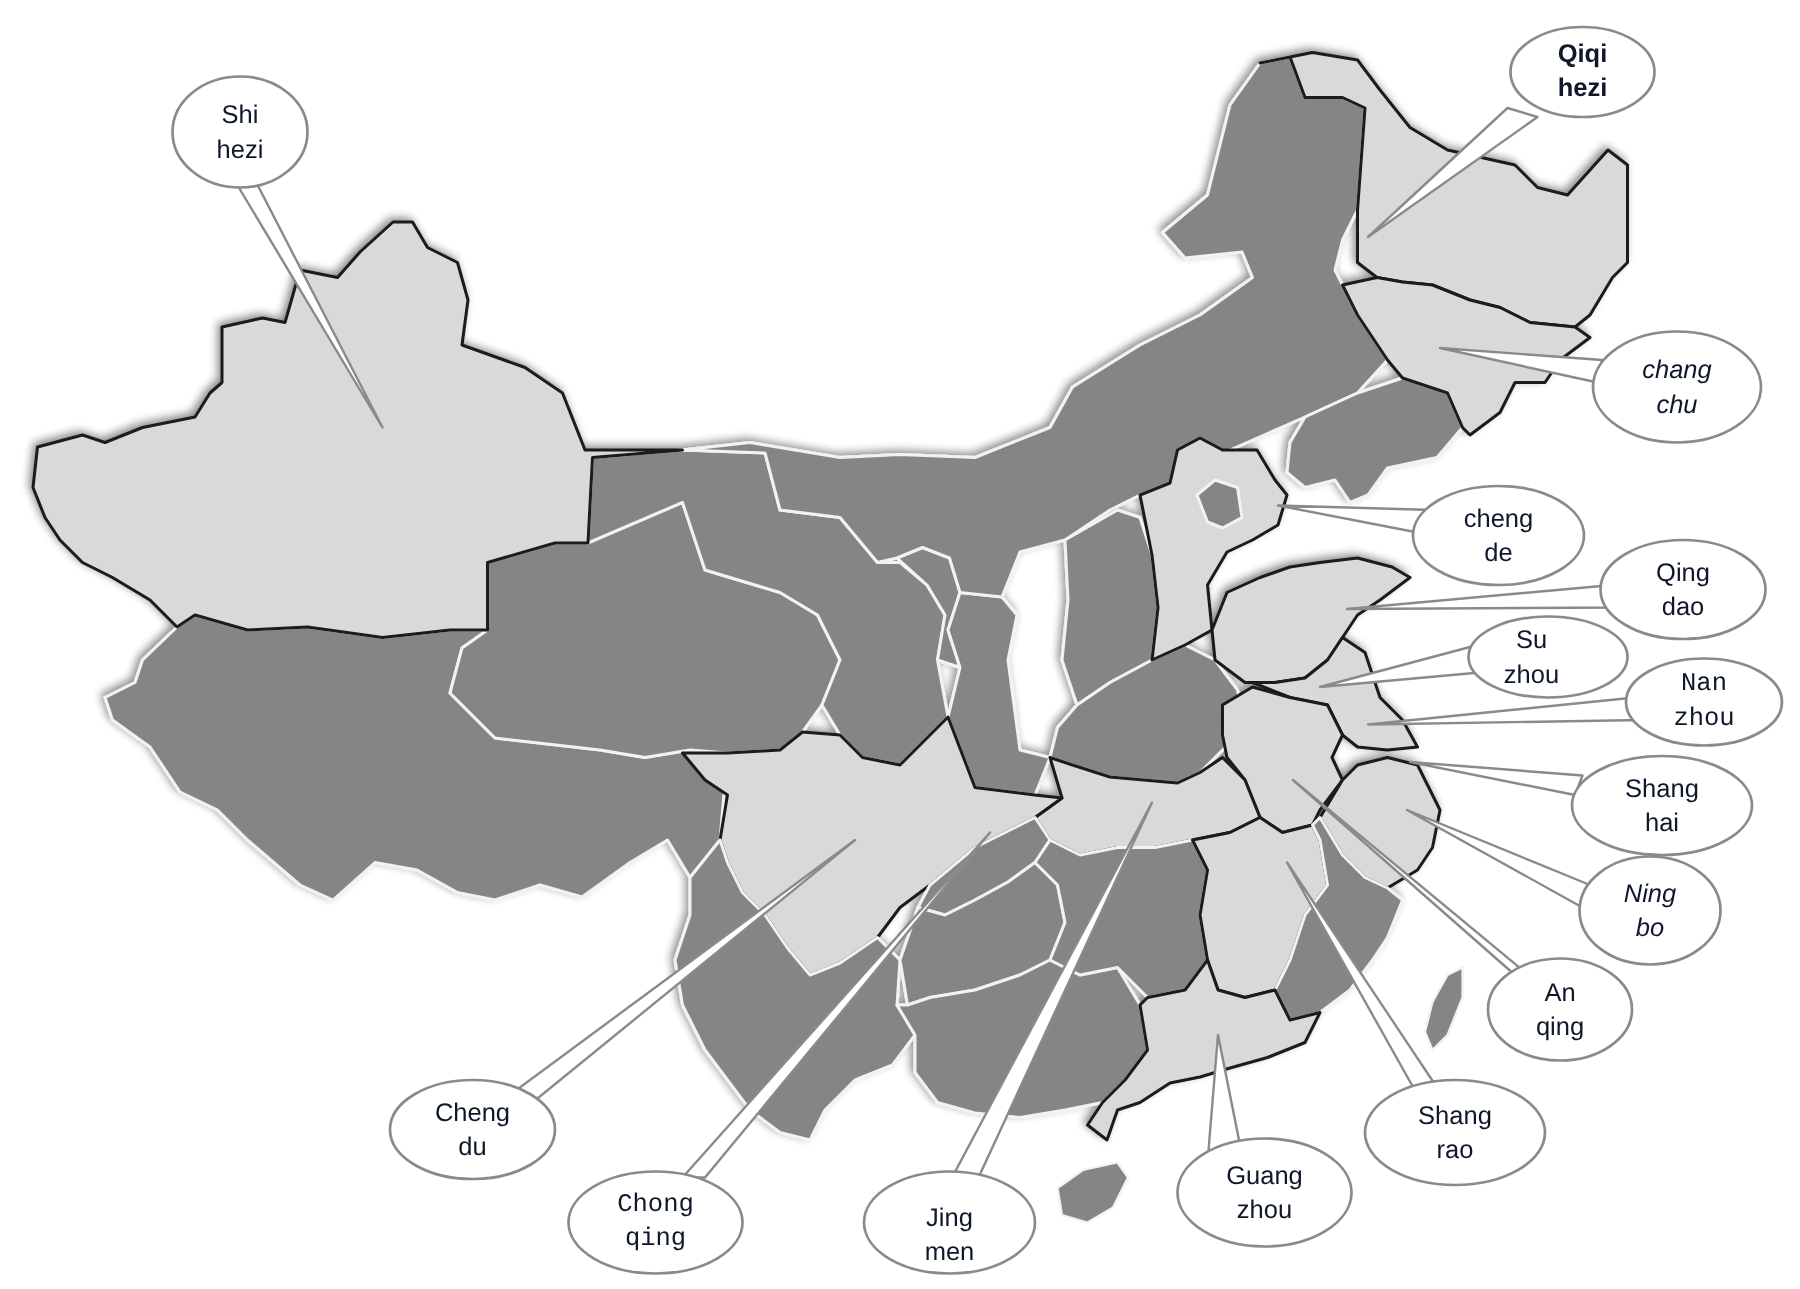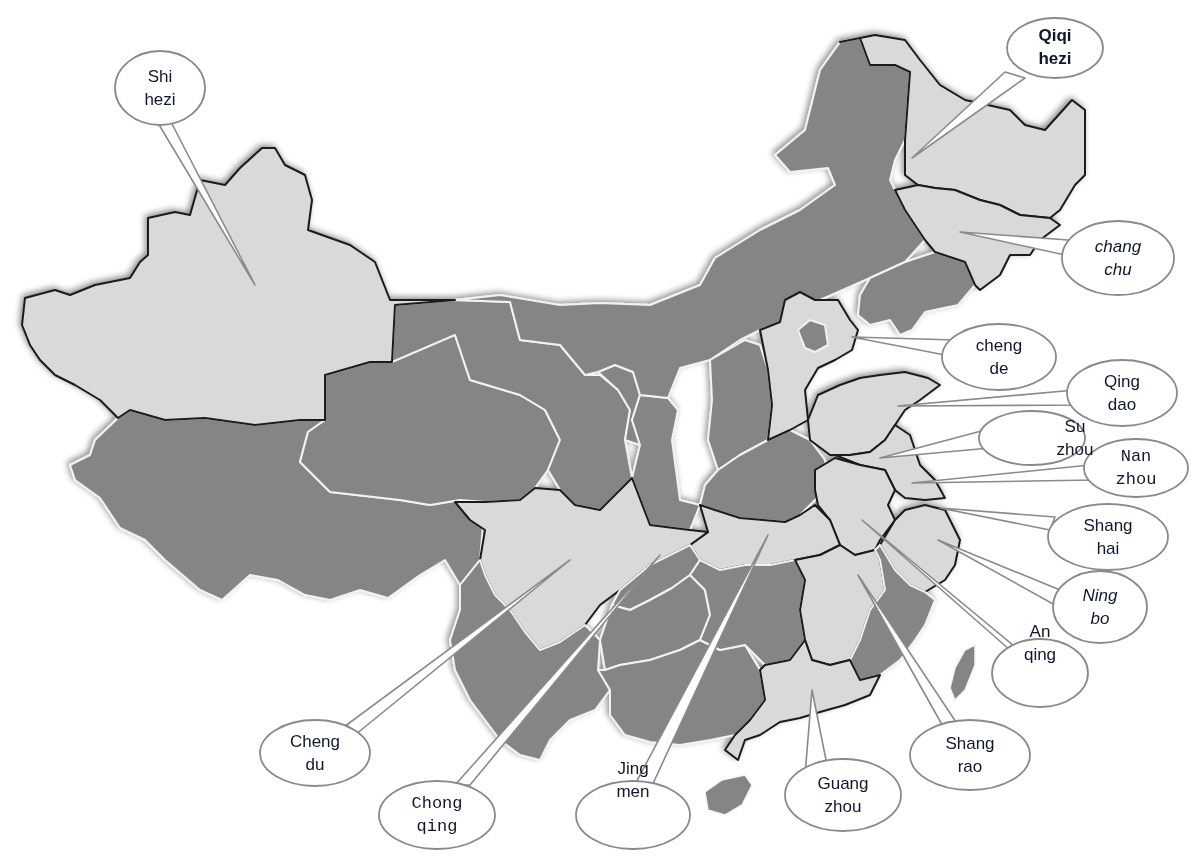--- a/index.html
+++ b/index.html
@@ -142,49 +142,49 @@
     <span>chu</span>
 </div>
 <div class="label" style="left:949px;top:334px;width:100px;">
   <span>cheng</span>
     <span>de</span>
 </div>
 <div class="label" style="left:1072px;top:370px;width:100px;">
   <span>Qing</span>
     <span>dao</span>
 </div>
-<div class="label" style="left:1025px;top:415px;width:100px;">
+<div class="label" style="left:971px;top:415px;width:100px;">
   <span>Su</span>
     <span>zhou</span>
 </div>
 <div class="label" style="left:1086px;top:445px;width:100px;font-family:Liberation Mono, monospace;">
   <span>Nan</span>
     <span>zhou</span>
 </div>
 <div class="label" style="left:1058px;top:514px;width:100px;">
   <span>Shang</span>
     <span>hai</span>
 </div>
 <div class="label" style="left:1050px;top:584px;width:100px;font-style:italic;">
   <span>Ning</span>
     <span>bo</span>
 </div>
-<div class="label" style="left:990px;top:620px;width:100px;">
+<div class="label" style="left:990px;top:650px;width:100px;">
   <span>An</span>
     <span>qing</span>
 </div>
 <div class="label" style="left:920px;top:732px;width:100px;">
   <span>Shang</span>
     <span>rao</span>
 </div>
 <div class="label" style="left:793px;top:772px;width:100px;">
   <span>Guang</span>
     <span>zhou</span>
 </div>
-<div class="label" style="left:583px;top:757px;width:100px;">
+<div class="label" style="left:583px;top:800px;width:100px;">
   <span>Jing</span>
     <span>men</span>
 </div>
 <div class="label" style="left:387px;top:792px;width:100px;font-family:Liberation Mono, monospace;">
   <span>Chong</span>
     <span>qing</span>
 </div>
 <div class="label" style="left:265px;top:730px;width:100px;">
   <span>Cheng</span>
     <span>du</span>

